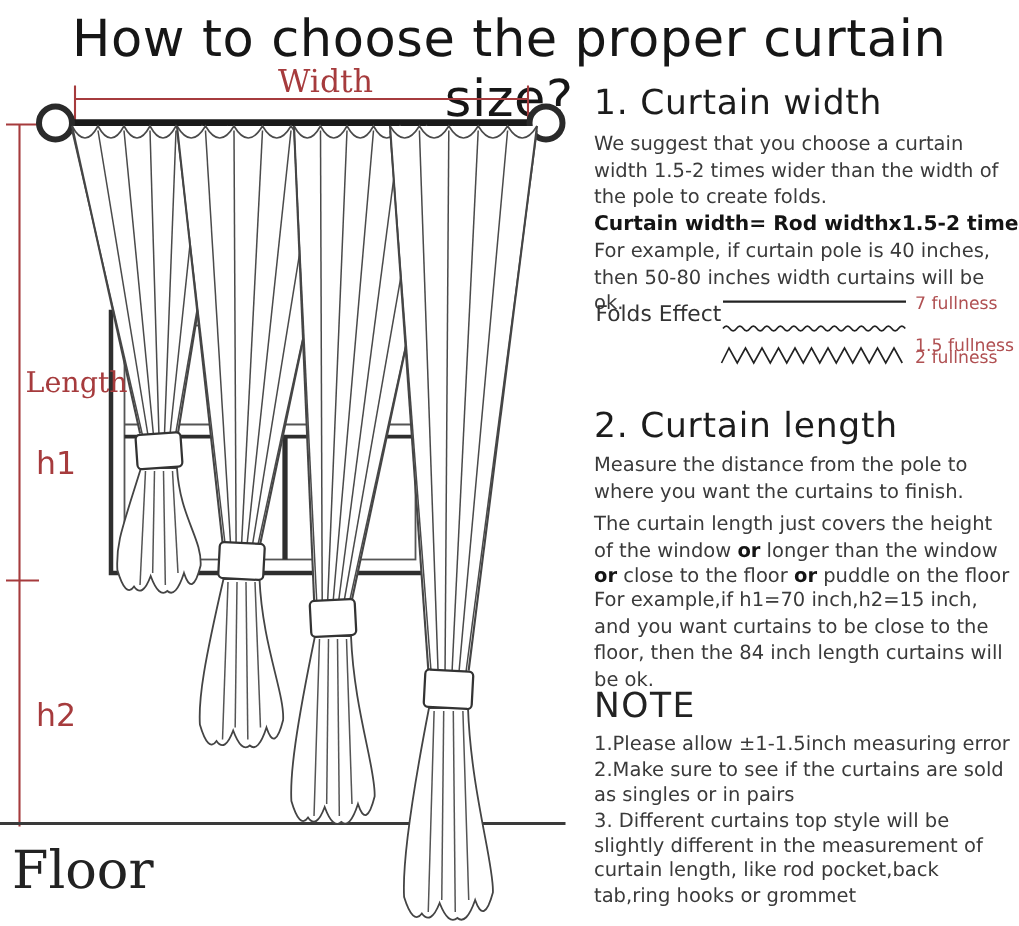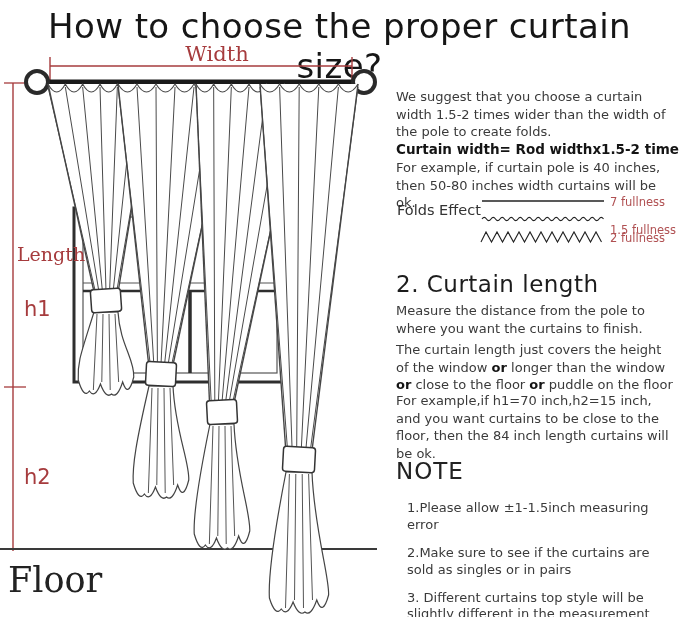--- a/index.html
+++ b/index.html
@@ -11,21 +11,21 @@
         font-size:13px;line-height:1.36;}
   .sec-heading{font-size:23px;color:#1c1c1c;letter-spacing:.5px;}
   .note-heading{font-size:23px;color:#222;letter-spacing:1px;}
   .formula{font-weight:bold;color:#141414;font-size:13.5px;white-space:nowrap;}
   .bold-or{font-weight:bold;color:#141414;}
   .folds-wrap{position:absolute;left:385px;top:190px;width:294px;height:66px;}
   .folds-label{position:absolute;left:12px;top:12px;font-size:14.5px;color:#333;}
   .fullness-label{position:absolute;left:225px;font-size:11.5px;color:var(--fullness-red);}
   .fl-1{top:5px}.fl-2{top:33px}.fl-3{top:41px}
   .folds-lines{position:absolute;left:93px;top:0;}
-  .note-item{margin:11px;}
+  .note-item{margin:0;}
   svg text{font-family:"DejaVu Sans","Liberation Sans",sans-serif;}
   svg text.serif{font-family:"DejaVu Serif","Liberation Serif",serif;}
 </style>
 </head>
 <body>
 
 <div class="page">
 
   <div class="title">How to choose the proper curtain size?</div>
 
@@ -122,20 +122,21 @@
           <rect x="283" y="447" width="32" height="25" rx="3" fill="#fff" stroke="#333" stroke-width="1.5" transform="rotate(3 299 459.5)"></rect>
         </g>
       </g>
     <text class="serif" x="217" y="61" text-anchor="middle" font-size="21" fill="#a63b3d">Width</text>
     <text class="serif" x="17" y="261" font-size="19" fill="#a63b3d">Length</text>
     <text x="24" y="316" font-size="21" fill="#a63b3d">h1</text>
     <text x="24" y="484" font-size="21" fill="#a63b3d">h2</text>
     <text class="serif" x="8" y="592" font-size="35" fill="#222">Floor</text>
   </svg>
 
+  <div class="rcol sec-heading" style="top:54px">1. Curtain width</div>
 
   <div class="rcol" style="top:88px">We suggest that you choose a curtain width 1.5-2 times wider than the width of the pole to create folds.</div>
 
   <div class="rcol formula" style="top:140px">Curtain width= Rod widthx1.5-2 times</div>
 
   <div class="rcol" style="top:159px">For example, if curtain pole is 40 inches, then 50-80 inches width curtains will be ok.</div>
 
   <div class="folds-wrap">
     <span class="folds-label">Folds Effect</span>
     <svg class="folds-lines" id="folds-svg" width="130" height="62" viewBox="0 0 130 62">

